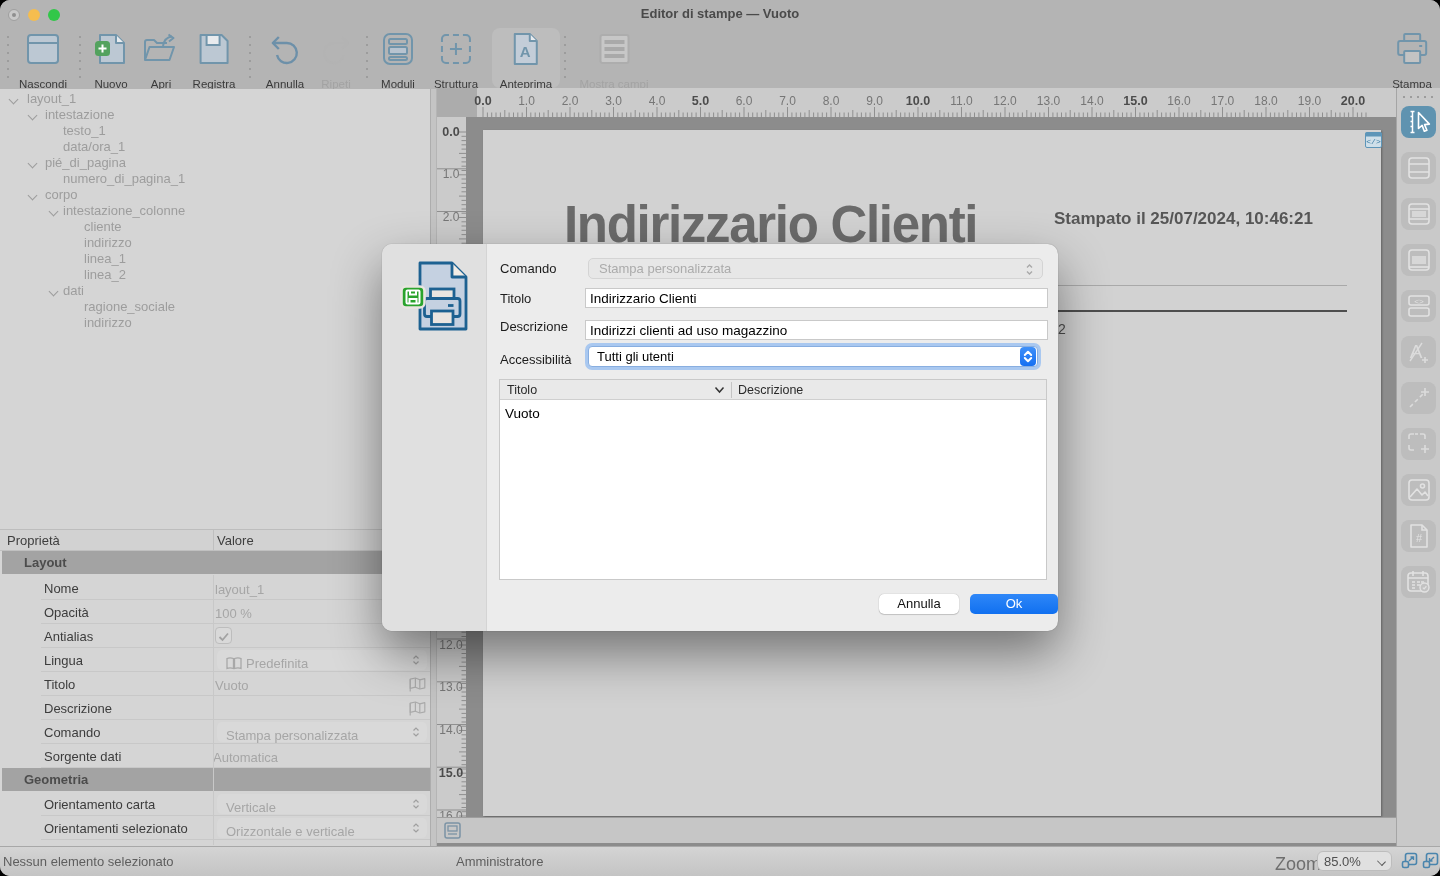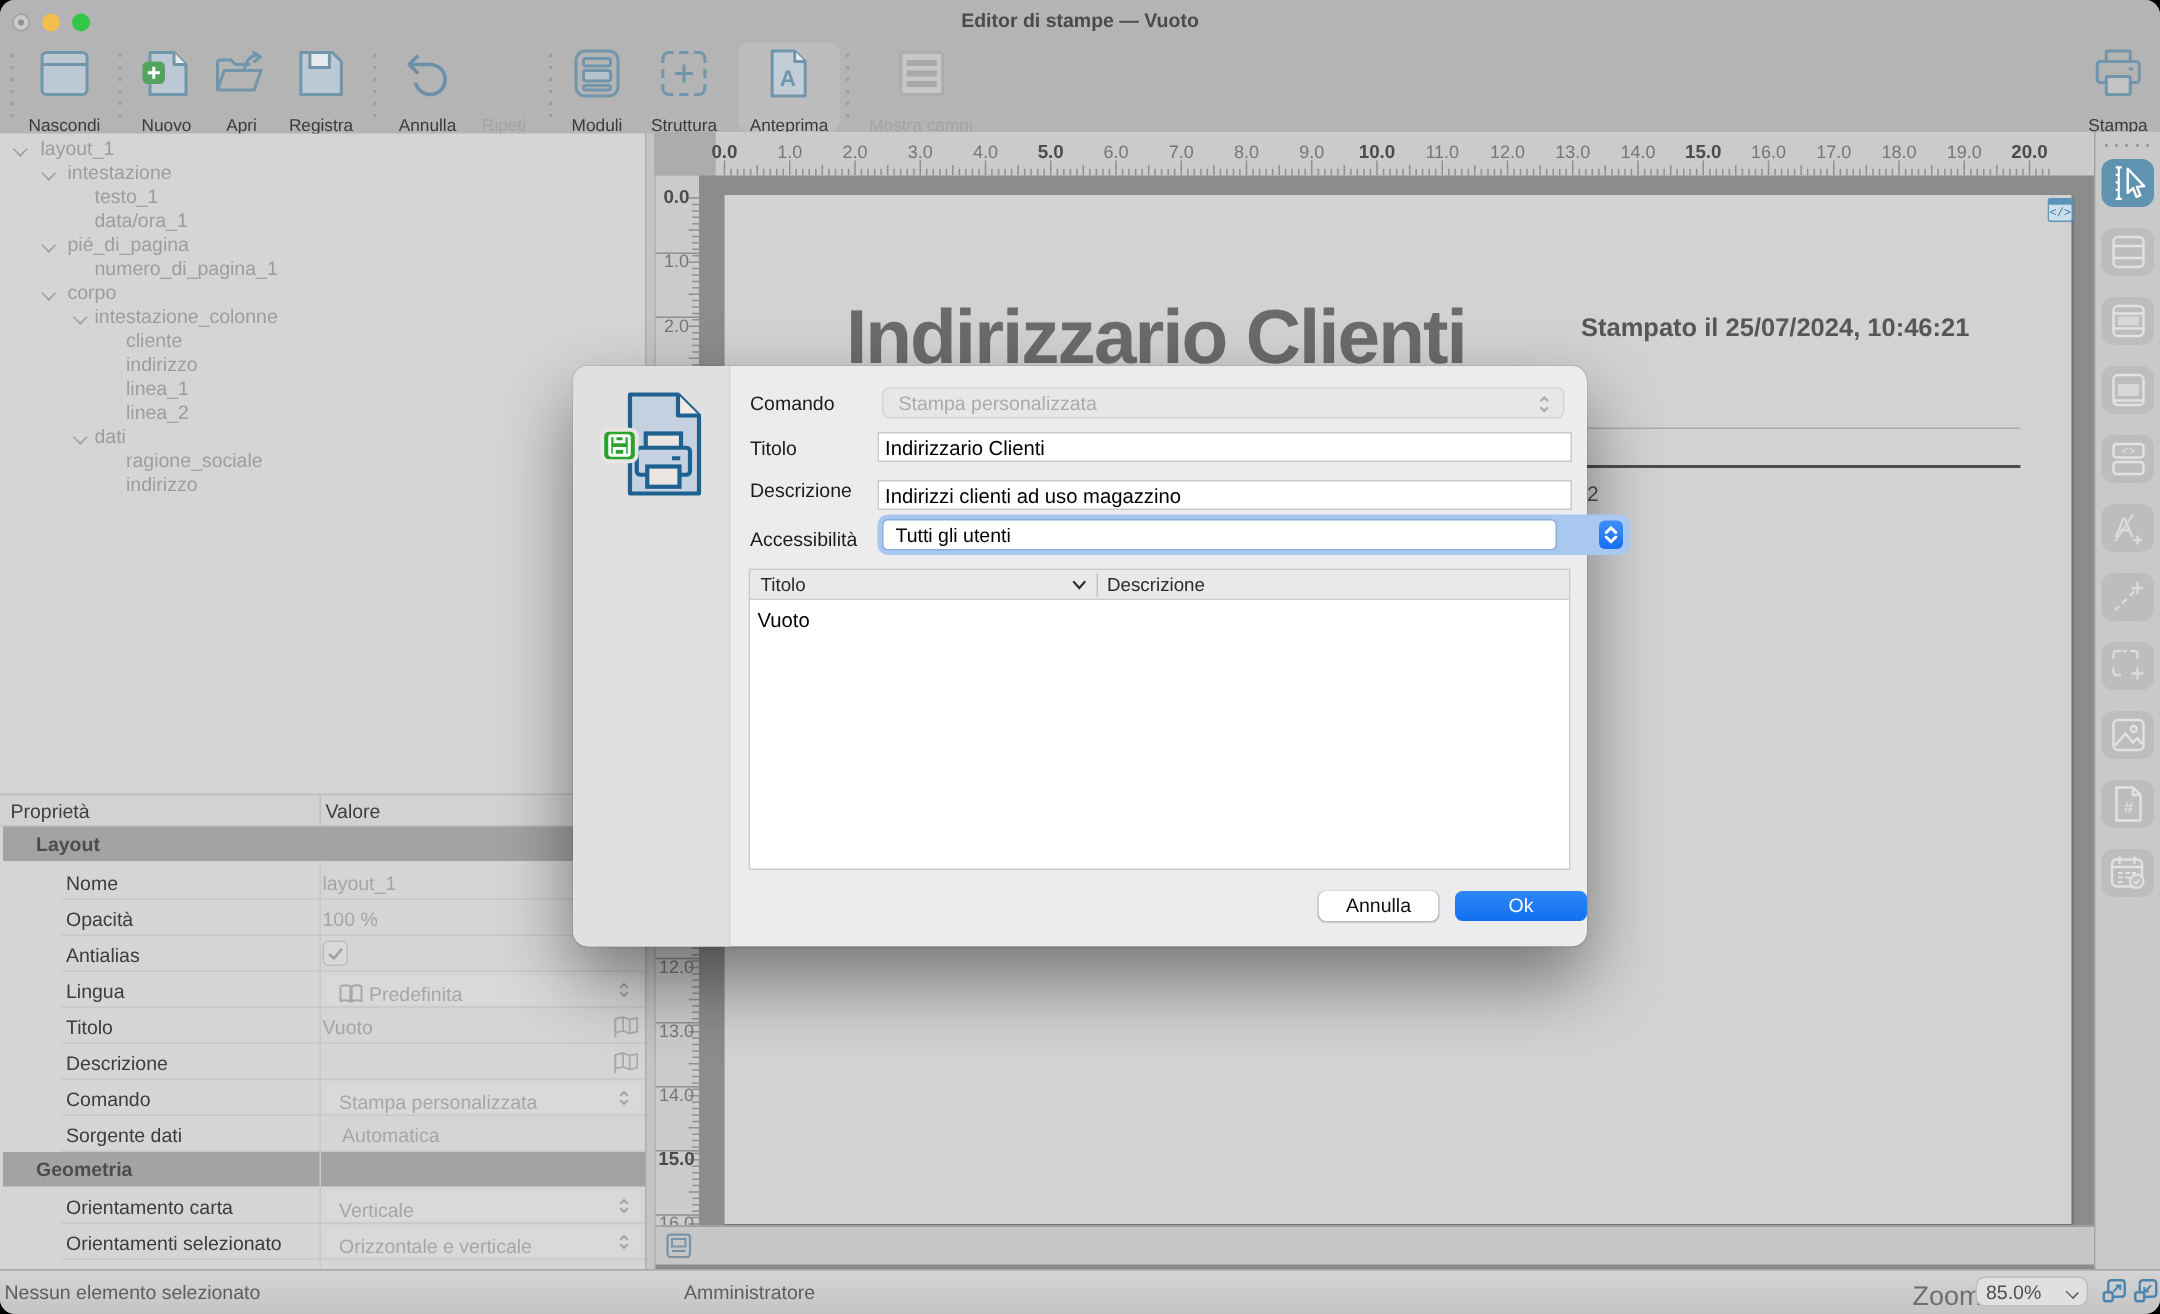--- a/index.html
+++ b/index.html
@@ -59,21 +59,21 @@
 .sbar .t2{position:absolute;left:456px;top:7px;font-size:13px;color:#5e5e5e}
 .zoomlab{position:absolute;left:1275px;top:7px;font-size:18px;color:#6e6e6e}
 .zoombox{position:absolute;left:1317px;top:4px;width:75px;height:20px;background:#e0e0e0;border-radius:6px;border:1px solid #bdbdbd;font-size:13px;color:#4f4f4f;padding:2px 0 0 6px}
 .zchev{position:absolute;right:6px;top:6px;width:7px;height:7px;border-right:1.6px solid #555;border-bottom:1.6px solid #555;transform:rotate(45deg) scale(1,.8)}
 
 .dlg{position:absolute;left:382px;top:244px;width:676px;height:387px;background:#ececec;border-radius:10px;box-shadow:0 22px 50px rgba(0,0,0,.45),0 0 1px rgba(0,0,0,.4)}
 .dstrip{position:absolute;left:0;top:0;width:105px;height:387px;background:#e0e0e0;border-right:1px solid #d4d4d4;border-radius:10px 0 0 10px}
 .dlab{position:absolute;font-size:13px;color:#1c1c1c;white-space:nowrap}
 .dcombo{position:absolute;left:206px;top:14px;width:455px;height:21px;background:#e7e7e7;border:1px solid #d4d4d4;border-radius:5px;font-size:13px;color:#ababab;padding:2px 0 0 10px}
 .dinput{position:absolute;left:203px;width:463px;height:20px;background:#fff;border:1px solid #c9c9c9;font-size:13.5px;color:#000;padding:2px 0 0 4px}
-.focusring{position:absolute;left:203px;top:99px;width:502px;height:27px;border-radius:7px;background:#a9c8f0}
+.focusring{position:absolute;left:203px;top:99px;width:456px;height:27px;border-radius:7px;background:#a9c8f0}
 .acombo{position:absolute;left:3px;top:3px;width:450px;height:21px;background:#fff;border:1px solid #88aee0;border-radius:4px;font-size:13px;color:#000;padding:2px 0 0 8px}
 .astep{position:absolute;right:5px;top:4px;width:16px;height:19px;border-radius:4px;background:linear-gradient(#3f90f9,#156ff2)}
 .dtable{position:absolute;left:117px;top:135px;width:548px;height:201px;background:#fff;border:1px solid #c9c9c9}
 .dthead{position:absolute;left:0;top:0;width:546px;height:20px;background:#e9e9e9;border-bottom:1px solid #cfcfcf;font-size:12.5px;color:#2a2a2a}
 .btn{position:absolute;top:350px;height:20px;border-radius:5px;font-size:13px;text-align:center;padding-top:2px}
 .annulla{left:497px;width:80px;background:#fff;color:#111;box-shadow:0 0 1px rgba(0,0,0,.35),0 1px 1px rgba(0,0,0,.15)}
 .ok{left:588px;width:88px;background:linear-gradient(#2e87f8,#1070f0);color:#fff}
 
 </style></head><body>
 <div class="win">
@@ -282,21 +282,21 @@
       <div class="plab">Comando</div>
       <div class="pval">
         <div class="pill"><span class="pv" style="margin-left:9px">Stampa personalizzata</span><svg class="step" width="8" height="12" viewBox="0 0 8 12">
             <path d="M1.5 4.5 4 2l2.5 2.5M1.5 7.5 4 10l2.5-2.5" stroke="#9f9f9f" stroke-width="1.2" fill="none"></path>
           </svg></div>
       </div>
       <div class="prowline" style="top:23px"></div>
     </div>
     <div class="prow" style="top:744px">
       <div class="plab">Sorgente dati</div>
-      <div class="pval"><span class="pv" style="margin-left:15px">Automatica</span></div>
+      <div class="pval"><span class="pv" style="margin-left:0">Automatica</span></div>
       <div class="prowline" style="top:23px"></div>
     </div>
 <div class="pband" style="top:768px">Geometria</div>
 <div class="prow" style="top:792px">
       <div class="plab">Orientamento carta</div>
       <div class="pval">
         <div class="pill"><span class="pv" style="margin-left:9px">Verticale</span><svg class="step" width="8" height="12" viewBox="0 0 8 12">
             <path d="M1.5 4.5 4 2l2.5 2.5M1.5 7.5 4 10l2.5-2.5" stroke="#9f9f9f" stroke-width="1.2" fill="none"></path>
           </svg></div>
       </div>

